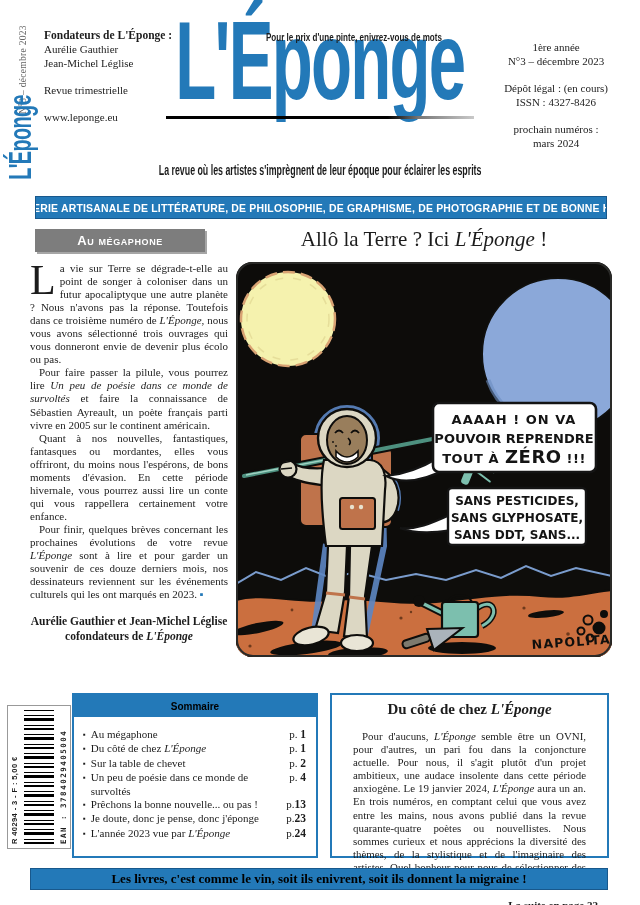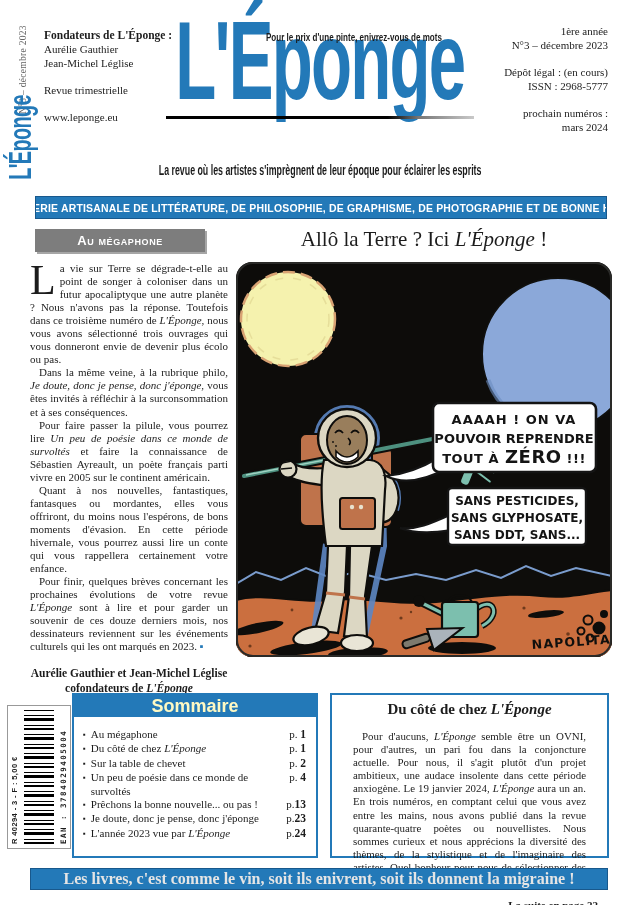--- a/index.html
+++ b/index.html
@@ -21,21 +21,21 @@
     font-family:"Liberation Sans","DejaVu Sans",sans-serif;font-weight:bold;font-size:112px;
     line-height:1.02;color:var(--accent);letter-spacing:-3px;white-space:nowrap;}
   .logo-underline{position:absolute;left:166px;top:116px;width:308px;height:3px;
     background:linear-gradient(90deg,#000 0 72%,#777 82%,#c9c9c9 100%);}
   .tagline-top{position:absolute;left:266px;top:31px;white-space:nowrap;
     font-family:"Liberation Sans","DejaVu Sans",sans-serif;font-weight:bold;font-size:11.5px;
     transform:scaleX(.7);transform-origin:left center;}
   .tagline-bottom-wrap{position:absolute;left:0;right:0;top:161px;text-align:center;}
   .tagline-bottom{display:inline-block;white-space:nowrap;transform:scaleX(.63);transform-origin:center;
     font-family:"Liberation Sans","DejaVu Sans",sans-serif;font-weight:bold;font-size:14px;}
-  .right-info{position:absolute;right:32px;top:24px;text-align:right;font-size:11px;line-height:14px;}
+  .right-info{position:absolute;right:32px;top:40px;text-align:center;font-size:11px;line-height:14px;}
   .right-info .grp{margin-bottom:13px;}
 
   
   .banner{position:absolute;left:35px;top:196px;width:570px;height:21px;background:var(--accent);
     border:1px solid #18588c;display:flex;align-items:center;justify-content:center;overflow:hidden;}
   .banner span{display:inline-block;white-space:nowrap;transform:scaleX(.95);color:#fff;
     font-family:"Liberation Sans","DejaVu Sans",sans-serif;font-weight:bold;font-size:11px;letter-spacing:.2px;}
 
   
   .megaphone{position:absolute;left:35px;top:229px;width:170px;height:23px;background:var(--graybox);
@@ -63,38 +63,38 @@
     display:flex;flex-direction:column;justify-content:space-between;padding:2px 4px;box-sizing:border-box;}
   .barcode-price{font-family:"Liberation Sans","DejaVu Sans",sans-serif;font-weight:bold;font-size:7.5px;
     letter-spacing:.4px;}
   .barcode-stripes{height:30px;background:
       repeating-linear-gradient(90deg,#000 0 2px,#fff 2px 4px,#000 4px 5px,#fff 5px 9px,#000 9px 12px,#fff 12px 14px,#000 14px 15px,#fff 15px 19px);}
   .barcode-ean{font-family:"DejaVu Sans Mono","Liberation Mono",monospace;font-weight:bold;font-size:7.5px;
     letter-spacing:1.5px;}
 
   .toc-box{position:absolute;left:72px;top:693px;width:246px;height:165px;border:2px solid var(--accent);
     box-sizing:border-box;background:#fff;}
-  .toc-head{height:22px;background:var(--accent);color:#fef9c3;display:flex;align-items:center;justify-content:center;
-    font-family:"Liberation Sans","DejaVu Sans",sans-serif;font-weight:bold;font-size:18px;}
+  .toc-head{height:22px;background:var(--accent);color:#000000;display:flex;align-items:center;justify-content:center;
+    font-family:"Liberation Sans","DejaVu Sans",sans-serif;font-weight:bold;font-size:10px;}
   .toc-list{padding:11px 10px 0 9px;}
   .toc-row{display:flex;align-items:baseline;font-size:11px;line-height:13.4px;}
   .toc-bullet{font-size:8px;margin-right:5px;position:relative;top:-1px;}
   .toc-label{flex:1;}
   .toc-page{white-space:nowrap;}
   .toc-page .num{font-weight:bold;font-size:11.5px;}
 
   .cote-box{position:absolute;left:330px;top:693px;width:279px;height:165px;border:2px solid var(--accent);
     box-sizing:border-box;background:#fff;padding:5px 9px 0 9px;}
   .cote-title{text-align:center;font-weight:bold;font-size:15px;margin:1px 0 3px 0;}
   .cote-body{font-size:10.9px;line-height:13.1px;text-align:justify;text-indent:9px;margin:12px;}
   .cote-suite{text-align:right;font-weight:bold;font-size:11px;margin-top:1px;}
 
   .bottom-bar{position:absolute;left:30px;top:868px;width:578px;height:22px;background:var(--accent);
     border:1px solid #18588c;box-sizing:border-box;display:flex;align-items:center;justify-content:center;}
-  .bottom-bar span{color:#e5e5e5;font-weight:bold;font-size:16px;white-space:nowrap;}
+  .bottom-bar span{color:#000000;font-weight:bold;font-size:13px;white-space:nowrap;}
 </style>
 </head>
 <body>
 
 <div class="page">
 
   <div>
     <div class="vert-issue">N°3 – décembre 2023</div>
     <div class="vert-logo">L'Éponge</div>
 
@@ -119,41 +119,40 @@
       <span class="tagline-bottom">La revue où les artistes s'imprègnent de leur époque pour éclairer les esprits</span>
     </div>
 
     <div class="right-info">
       <div class="grp">
         <div>1ère année</div>
         <div>N°3 – décembre 2023</div>
       </div>
       <div class="grp">
         <div>Dépôt légal : (en cours)</div>
-        <div>ISSN : 2968-5777</div>
+        <div>ISSN : 4327-8426</div>
       </div>
       <div class="grp">
         <div>prochain numéros :</div>
         <div>mars 2024</div>
       </div>
     </div>
   </div>
 
   <div class="banner">
     <span>DISTILLERIE ARTISANALE DE LITTÉRATURE, DE PHILOSOPHIE, DE GRAPHISME, DE PHOTOGRAPHIE ET DE BONNE HUMEUR</span>
   </div>
 
   <div class="megaphone">
     <span>Au mégaphone</span>
   </div>
   <div class="headline"><span>Allô la Terre ? Ici </span><span style="font-style: italic;">L'Éponge</span><span> !</span></div>
 
   <div class="article">
     <p class="p1"><span class="dropcap">L</span><span><span>a vie sur Terre se dégrade-t-elle au point de songer à coloniser dans un futur apocaliptyque une autre planète ? Nous n'avons pas la réponse. Toutefois dans ce troisième numéro de </span><span style="font-style: italic;">L'Éponge</span><span>, nous vous avons sélectionné trois ouvrages qui vous donneront envie de devenir plus écolo ou pas.</span></span></p>
-    <p><span>Dans la même veine, à la rubrique philo, </span><span style="font-style: italic;">Je doute, donc je pense, donc j'éponge</span><span>, vous êtes invités à réfléchir à la surconsommation et à ses conséquences.</span></p>
     <p><span>Pour faire passer la pilule, vous pourrez lire </span><span style="font-style: italic;">Un peu de poésie dans ce monde de survoltés</span><span> et faire la connaissance de Sébastien Ayreault, un poète français parti vivre en 2005 sur le continent américain.</span></p>
     <p><span>Quant à nos nouvelles, fantastiques, fantasques ou mordantes, elles vous offriront, du moins nous l'espérons, de bons moments d'évasion. En cette période hivernale, vous pourrez aussi lire un conte qui vous rappellera certainement votre enfance.</span></p>
     <p><span>Pour finir, quelques brèves concernant les prochaines évolutions de votre revue </span><span style="font-style: italic;">L'Éponge</span><span> sont à lire et pour garder un souvenir de ces douze derniers mois, nos dessinateurs reviennent sur les événements culturels qui les ont marqués en 2023. </span><span style="color: var(--accent);">▪</span></p>
     <div class="signature">
       <div>Aurélie Gauthier et Jean-Michel Léglise</div>
       <div><span>cofondateurs de </span><span style="font-style: italic;">L'Éponge</span></div>
     </div>
   </div>
 
   <svg class="cartoon" width="376" height="395" viewBox="0 0 376 395">

